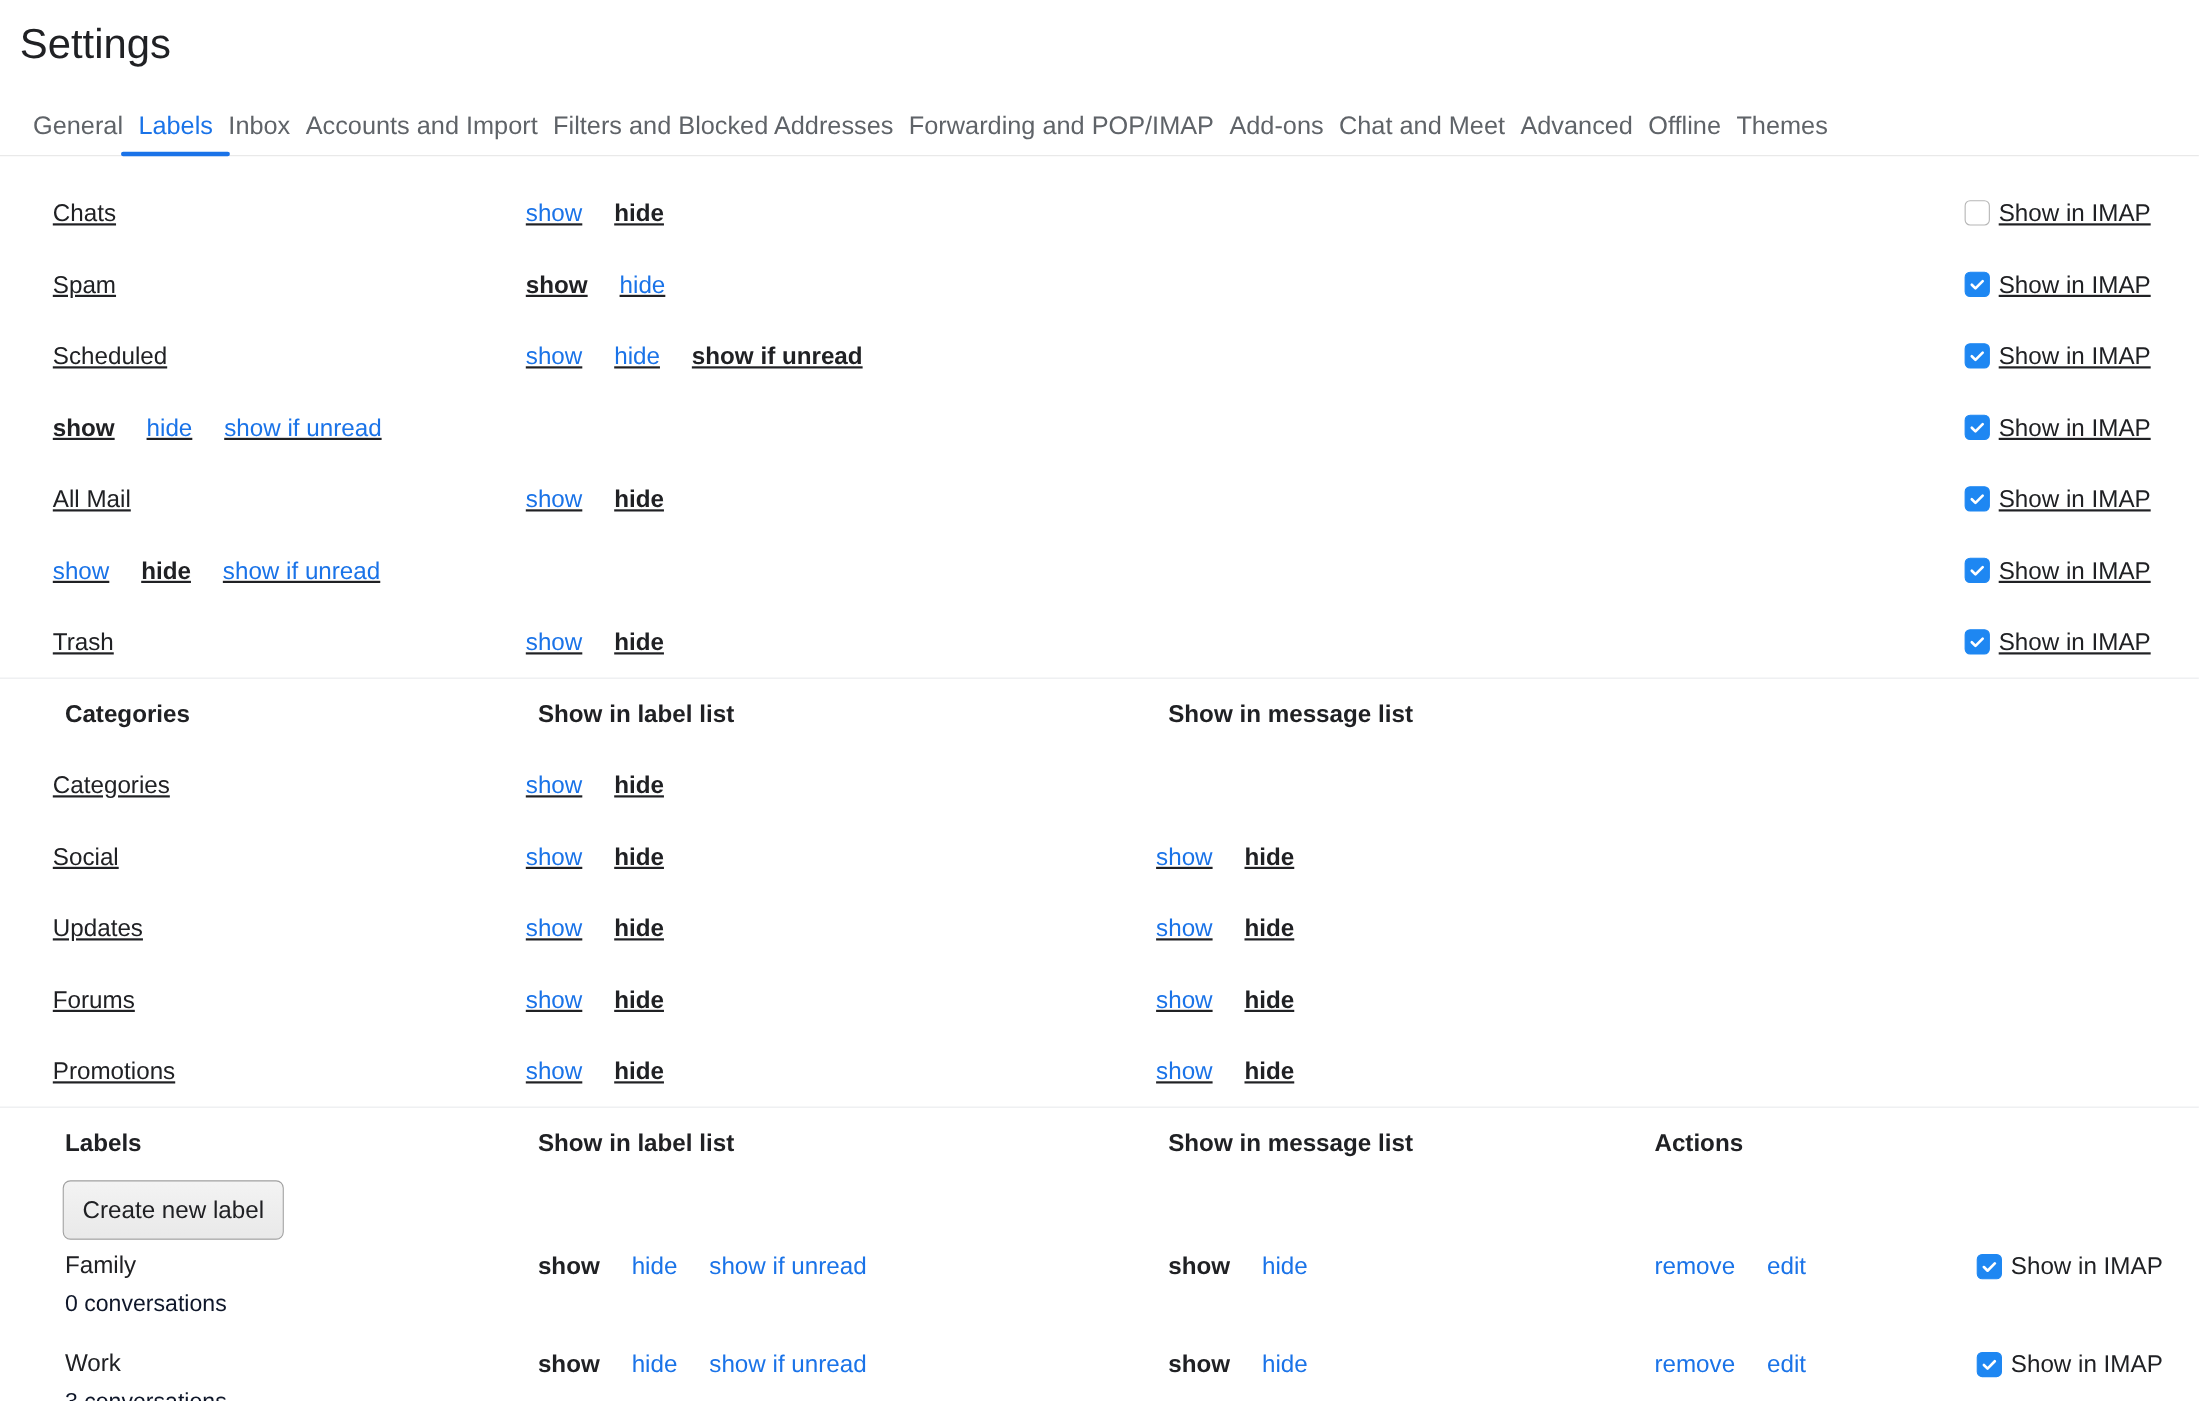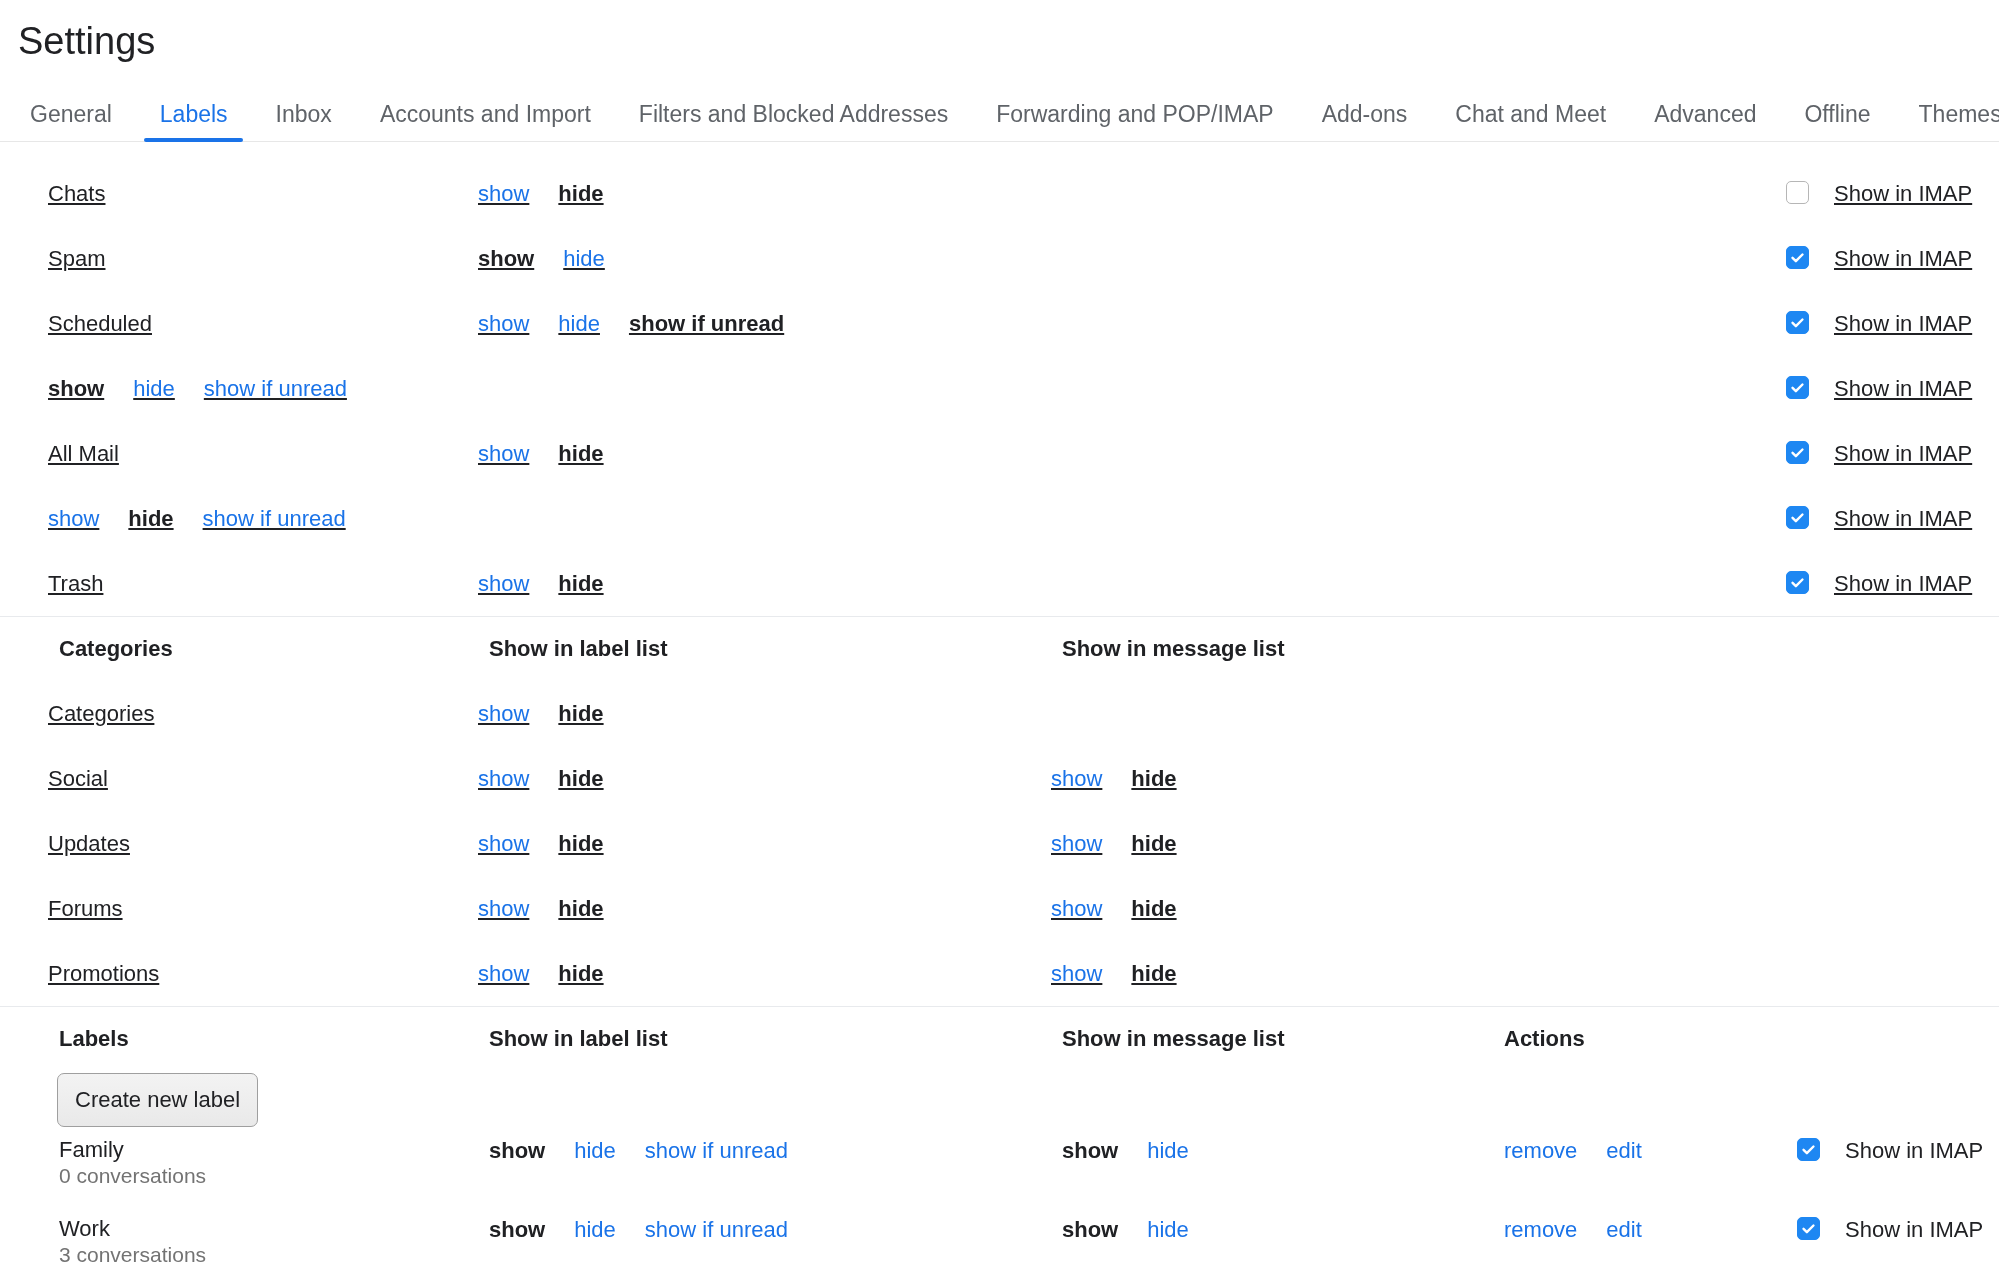--- a/index.html
+++ b/index.html
@@ -1,42 +1,42 @@
 <!DOCTYPE html>
 <html><head>
 <meta charset="utf-8">
 <style>
   html,body{margin:0;padding:0;background:#fff;}
   body{width:1999px;height:1274px;overflow:hidden;font-family:"Liberation Sans","DejaVu Sans",sans-serif;color:#202124;}
   .page-title{margin:18px 0 0 18px;font-size:38px;line-height:46px;font-weight:400;color:#202124;}
-  .tabbar{display:flex;gap:48px;padding-left:30px;margin-top:36px;border-bottom:1px solid #e7e7e7;}
+  .tabbar{display:flex;gap:14px;padding-left:30px;margin-top:36px;border-bottom:1px solid #e7e7e7;}
   .tab{font-size:23px;line-height:28px;color:#5f6368;padding-bottom:13px;position:relative;cursor:pointer;white-space:nowrap;text-decoration:none;}
   .tab.active{color:#1a73e8;}
   .tab.active::after{content:"";position:absolute;left:-16px;right:-15px;bottom:-1px;height:4px;background:#1a73e8;border-radius:3px;}
   main{padding-top:19px;}
   .row{display:grid;grid-template-columns:430px 573px 442px 293px 1fr;align-items:center;height:65px;padding-left:48px;font-size:22px;text-decoration:underline;}
   .section-header{display:grid;grid-template-columns:430px 573px 442px 293px 1fr;align-items:center;height:64px;padding-left:59px;font-size:22px;font-weight:700;}
   .divider{border-top:1px solid #e8eaed;}
   .name{color:#202124;}
   .opts{display:flex;gap:29px;align-items:center;}
   .opt{color:#1a73e8;cursor:pointer;}
   .opt.sel{color:#202124;font-weight:700;cursor:default;}
   .col3{grid-column:3;}
   .col4{grid-column:4;}
-  .imap{grid-column:5;display:flex;align-items:flex-start;gap:25px;}
+  .imap{grid-column:5;display:flex;align-items:center;gap:8px;}
   .cb{width:23px;height:23px;border-radius:5px;background:#fff;border:1.5px solid #b6b6b6;box-sizing:border-box;display:inline-flex;align-items:center;justify-content:center;cursor:pointer;flex:none;}
   .cb.checked{background:#1e87f2;border-color:#1e87f2;}
   .cb svg{display:none;width:17px;height:17px;}
   .cb.checked svg{display:block;}
   .cb-label{font-size:22px;color:#202124;}
   .create-btn{margin:2px 0 0 57px;height:54px;padding:0 17px;font-family:inherit;font-size:22px;color:#202124;background:linear-gradient(#f3f3f3,#e9e9e9);border:1px solid #9f9f9f;border-radius:7px;cursor:pointer;}
   .label-row{display:grid;grid-template-columns:430px 573px 442px 293px 1fr;align-items:start;padding:10px 0 18px 59px;font-size:22px;}
   .label-row .opts,.label-row .imap{margin-top:1px;}
   .name-block .nm{line-height:26px;}
-  .name-block .conv{line-height:25px;color:#737373;font-size:21px;}
+  .name-block .conv{margin-top:10px;line-height:25px;color:#0f172a;font-size:21px;}
 </style>
 </head>
 <body>
 
 <h1 class="page-title">Settings</h1>
 
 <nav class="tabbar">
   <a class="tab">General</a>
   <a class="tab active">Labels</a>
   <a class="tab">Inbox</a>

